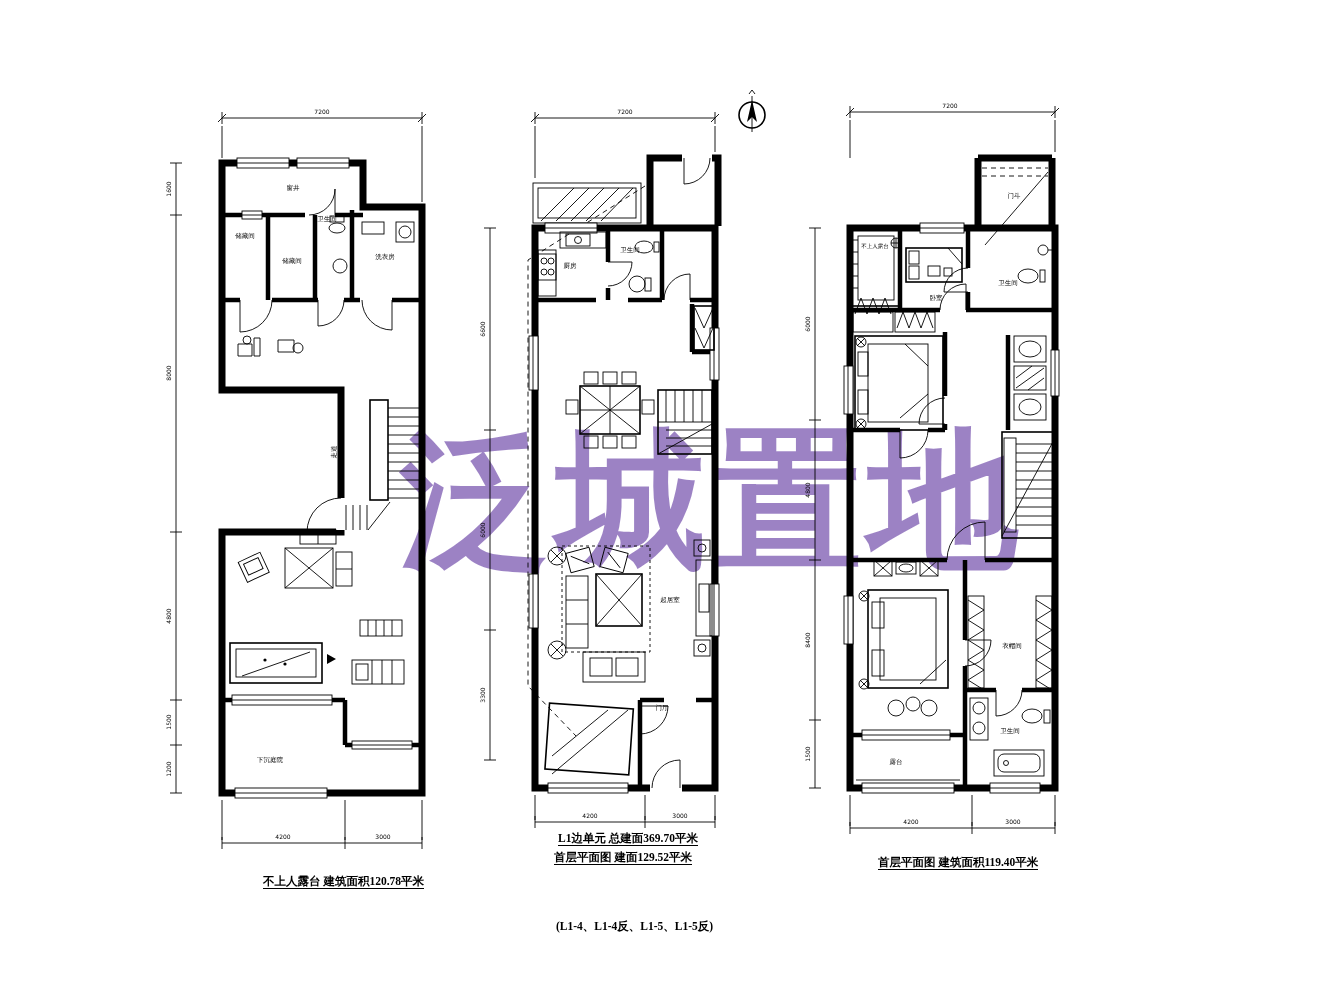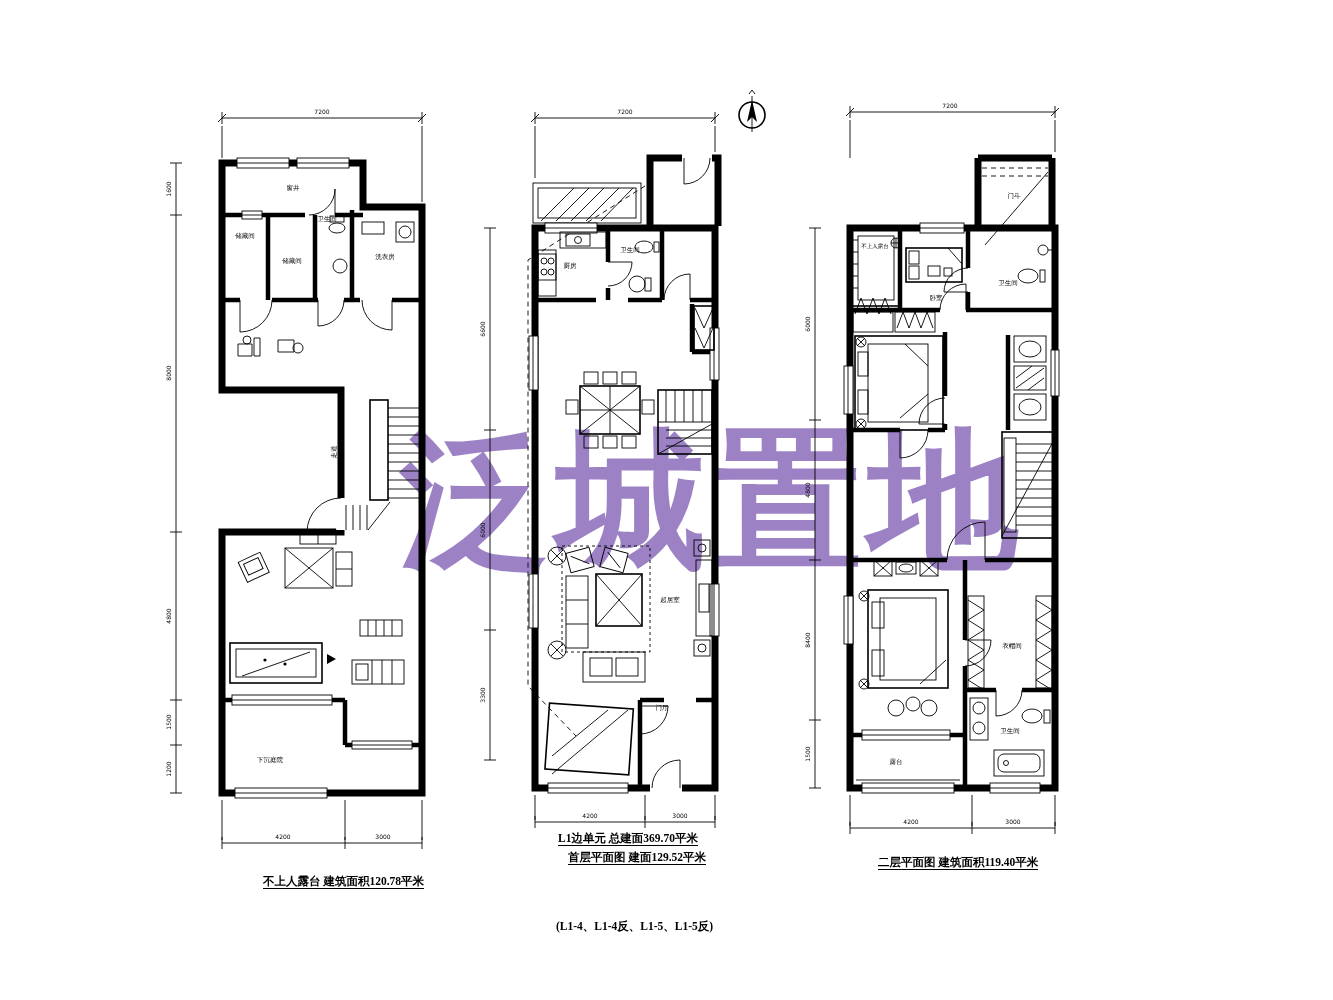--- a/index.html
+++ b/index.html
@@ -482,15 +482,15 @@
     <text class="lbl" x="1008" y="285">卫生间</text>
     <text class="lbl" x="1014" y="198">门斗</text>
     <text class="lbl" x="1012" y="648">衣帽间</text>
     <text class="lbl" x="1010" y="733">卫生间</text>
     <text class="lbl" x="896" y="764">露台</text>
   </g>
 </svg>
 
 <div class="cap u" style="left:263px;top:874px"><span>不上人露台 建筑面积120.78平米</span></div>
 <div class="cap u" style="left:558px;top:831px"><span>L1边单元 总建面369.70平米</span></div>
-<div class="cap u" style="left:568px;top:850px"><span>首层平面图 建面129.52平米</span></div>
+<div class="cap u" style="left:554px;top:850px"><span>首层平面图 建面129.52平米</span></div>
 <div class="cap" style="left:556px;top:919px"><span>(L1-4、L1-4反、L1-5、L1-5反)</span></div>
-<div class="cap u" style="left:878px;top:855px"><span>二层平面图 建筑面积119.40平米</span></div>
+<div class="cap u" style="left:878px;top:855px"><span>首层平面图 建筑面积119.40平米</span></div>
 
 </body></html>

